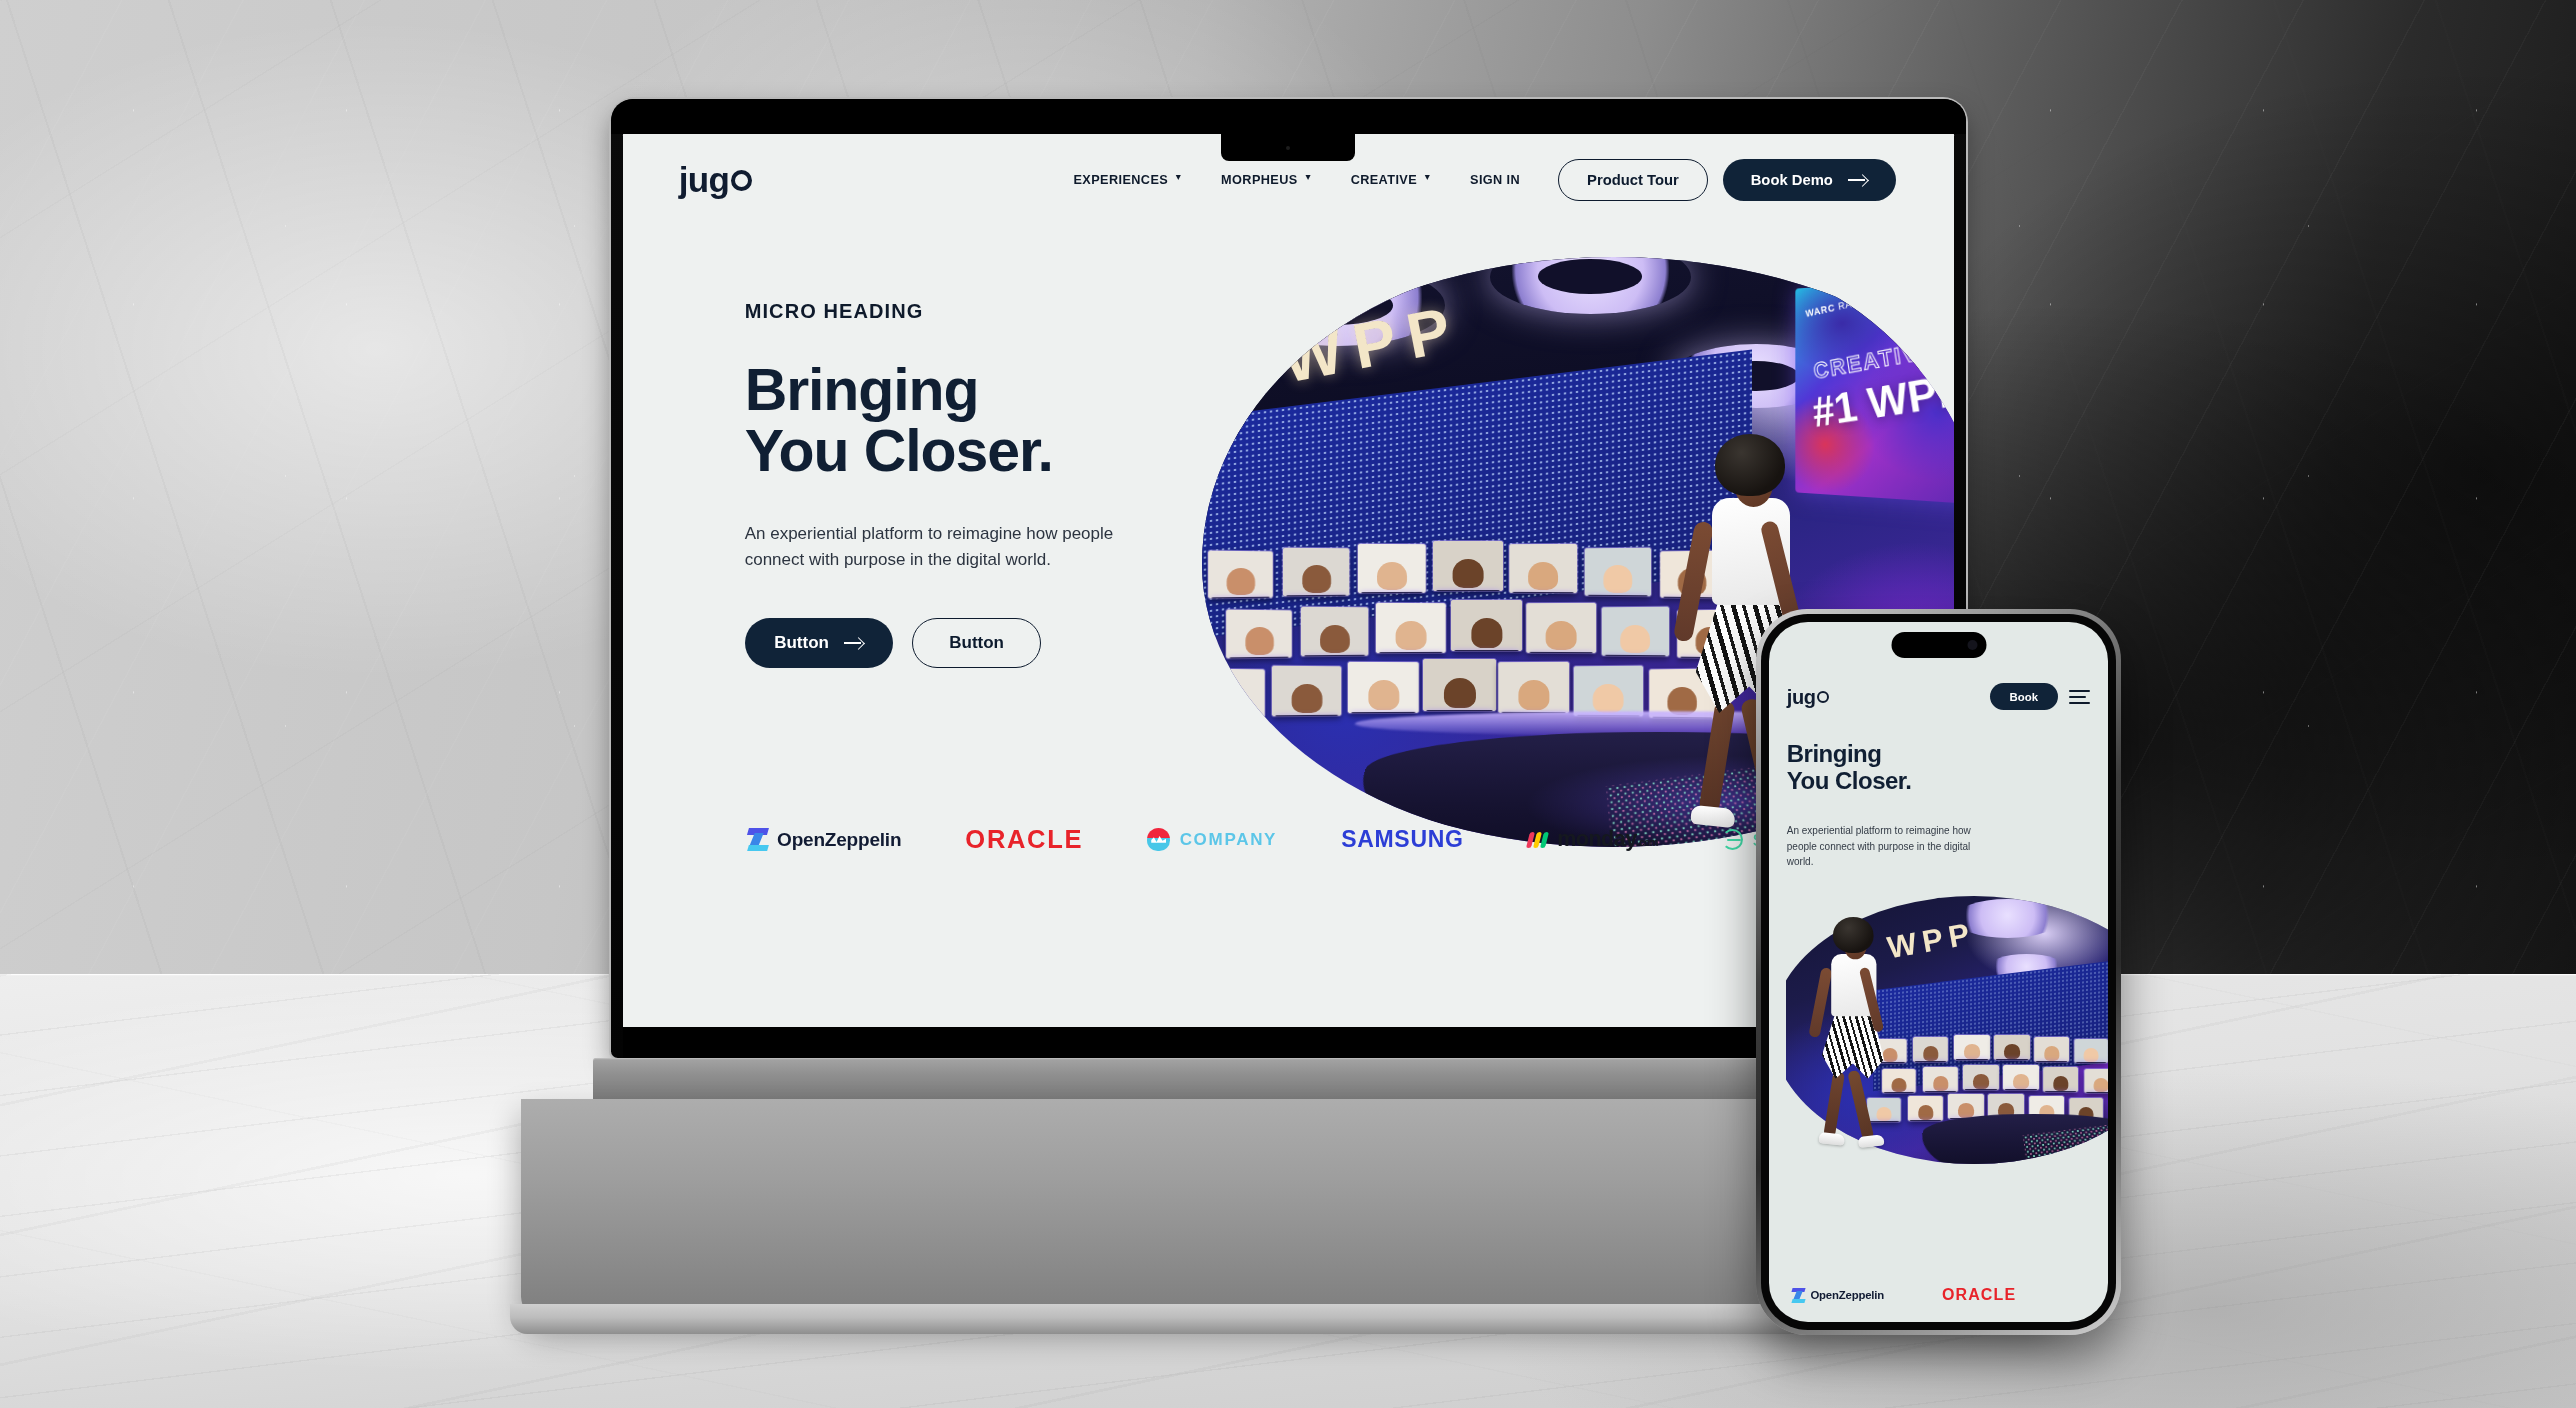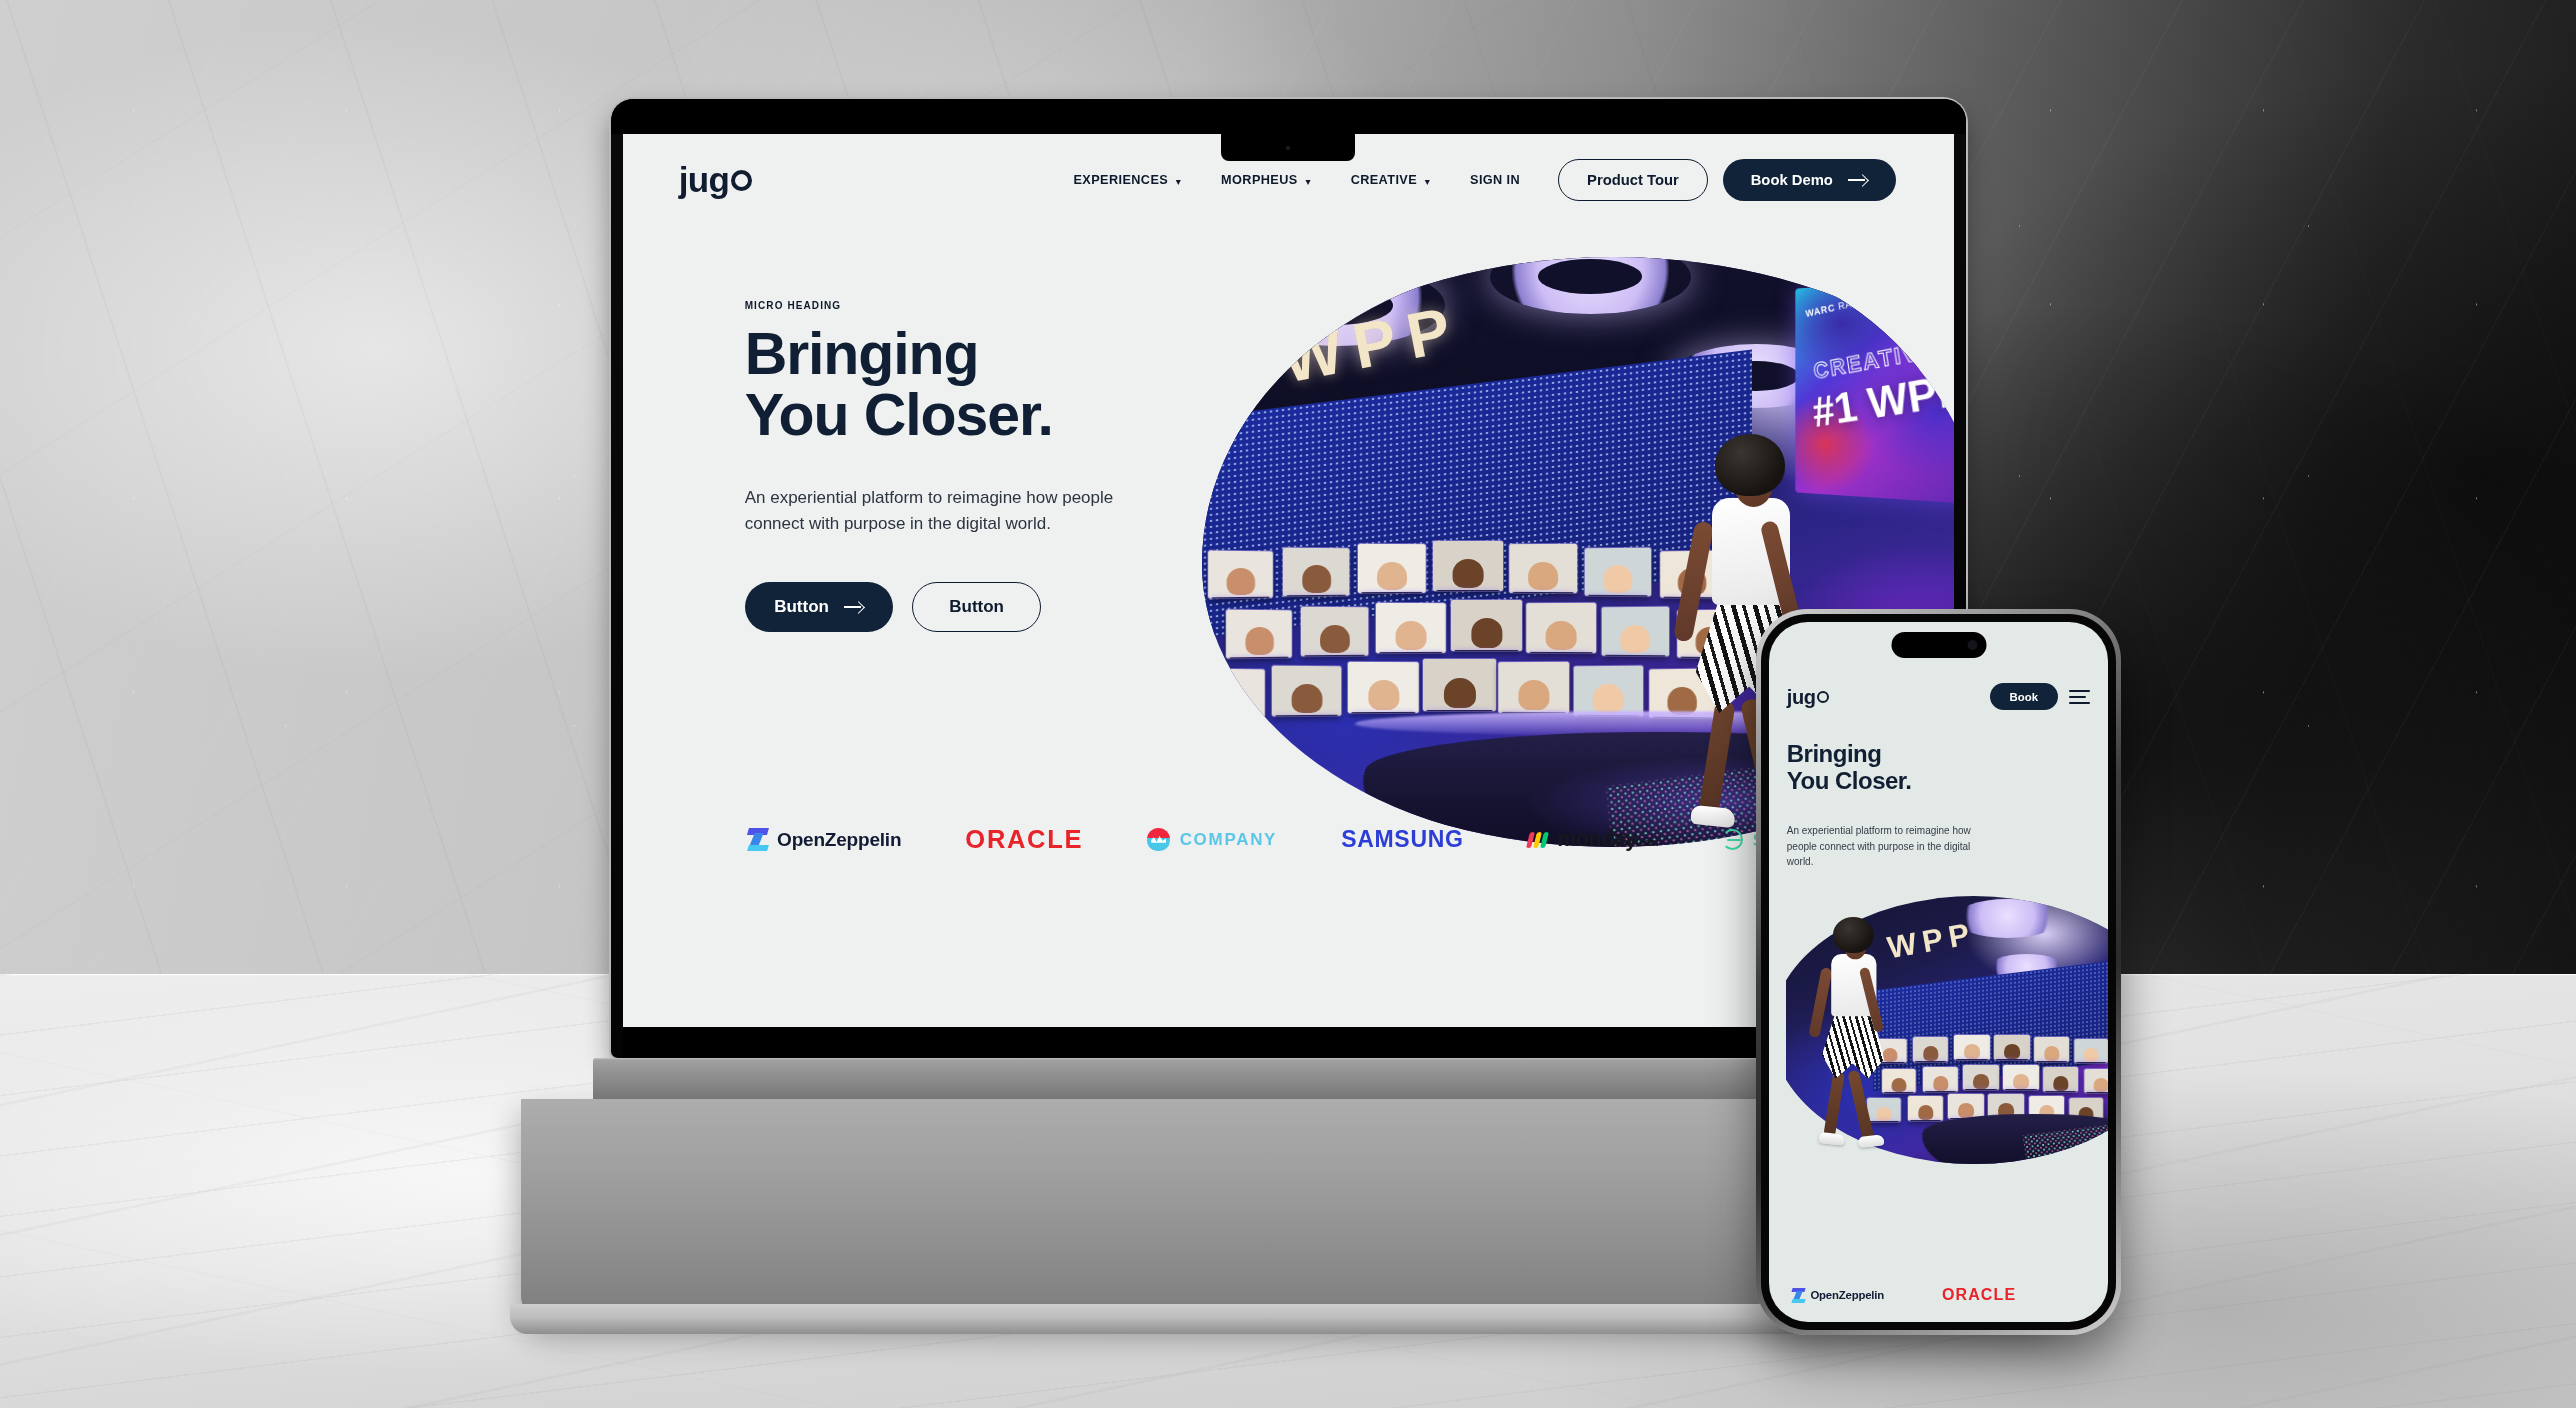--- a/index.html
+++ b/index.html
@@ -99,21 +99,21 @@
     display:flex; align-items:baseline; line-height:1;
   }
   .logo .ring {
     display:inline-block; width:21px; height:21px; border:4.7px solid #101c30;
     border-radius:50%; margin-left:2px; position:relative; top:-0.7px;
   }
   .nav-spacer { flex:1; }
   .nav-links { display:flex; align-items:center; gap:38px; margin-right:38px; }
   .nav-link {
     font-size:12.7px; font-weight:600; letter-spacing:0.4px; color:#0e1a2b;
-    display:flex; align-items:flex-end; gap:6px; cursor:pointer; white-space:nowrap;
+    display:flex; align-items:flex-start; gap:6px; cursor:pointer; white-space:nowrap;
   }
   .caret { font-size:8.7px; line-height:1; color:#0e1a2b; }
   .btn {
     display:inline-flex; align-items:center; justify-content:center; gap:14.8px;
     border-radius:670px; font-weight:700; cursor:pointer; white-space:nowrap;
   }
   .btn-outline {
     border:1.7px solid #0d1b2e; color:#0d1b2e; background:transparent;
     height:42px; padding:0 28px; font-size:14.8px;
   }
@@ -121,21 +121,21 @@
     background:#102338; color:#fff; height:42px; padding:0 28px; font-size:14.8px;
   }
   .arrow { display:inline-block; width:20px; height:10.7px; position:relative; }
   .arrow::before { content:""; position:absolute; left:0; top:4.7px; width:17.4px; height:1.7px; background:currentColor; }
   .arrow::after { content:""; position:absolute; right:0.7px; top:1.5px; width:8px; height:8px;
     border-top:1.7px solid currentColor; border-right:1.7px solid currentColor; transform:rotate(45deg); }
 
   .hero { position:absolute; left:0; top:91px; width:100%; height:671px; }
   .hero-copy { position:absolute; left:122px; top:75px; width:456px; }
   .micro {
-    font-size:10px; font-weight:700; letter-spacing:1.1px; color:#0e1a2b; margin-bottom:13px;
+    font-size:20px; font-weight:700; letter-spacing:1.1px; color:#0e1a2b; margin-bottom:37px;
   }
   .h1 {
     font-size:59px; line-height:1.04; font-weight:700; color:#101f33; letter-spacing:-1.1px;
   }
   .sub {
     margin-top:38px; font-size:17px; line-height:1.56; color:#2c3440; max-width:416px; font-weight:400;
   }
   .hero-btns { margin-top:44px; display:flex; gap:19px; }
   .btn-hero-solid { background:#102338; color:#fff; height:50px; padding:0 29.5px; font-size:17px; }
   .btn-hero-outline { border:1.7px solid #0d1b2e; color:#0d1b2e; background:transparent; height:50px; padding:0 36px; font-size:17px; }

